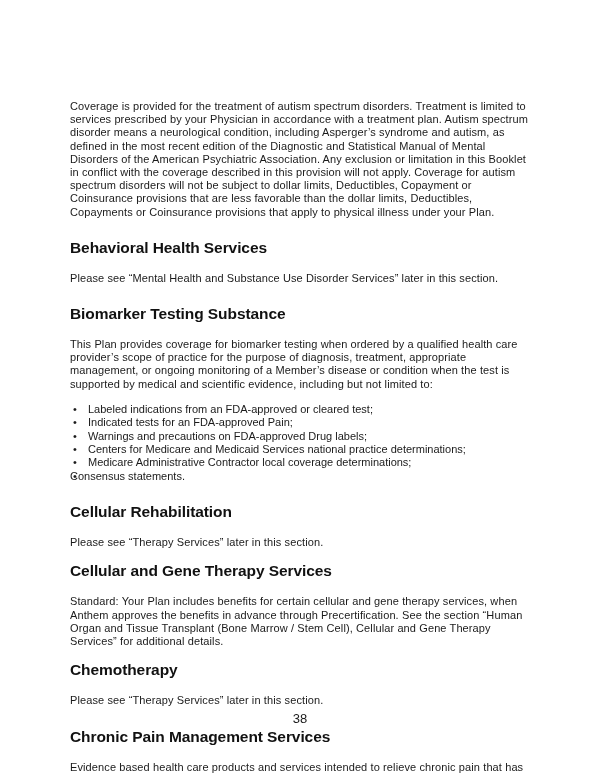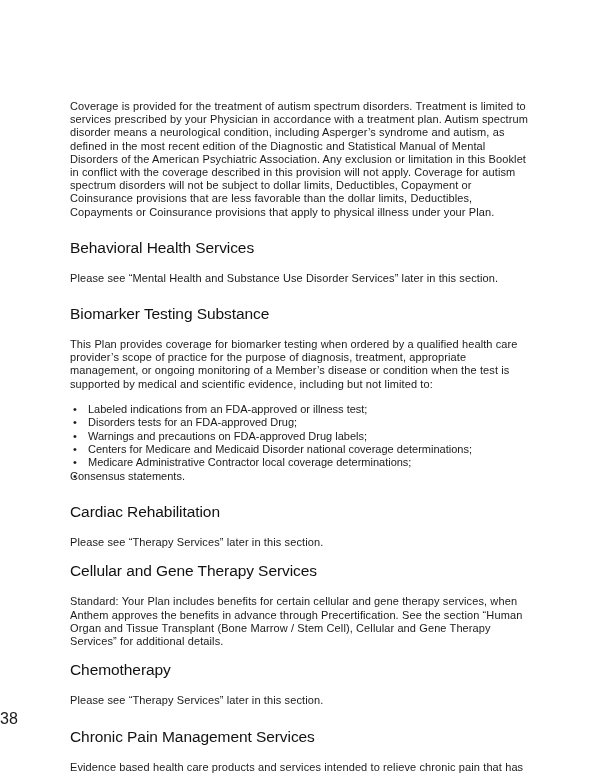--- a/index.html
+++ b/index.html
@@ -28,21 +28,21 @@
   }
   p.body {
     font-size: 11px;
     line-height: 13.2px;
     margin: 0 0 0 0;
     text-align: left;
     letter-spacing: 0.01em;
   }
   h2.section-heading {
     font-size: 15.5px;
-    font-weight: normal;
+    font-weight: bold;
     line-height: 18px;
     margin: 0;
     letter-spacing: -0.005em;
     color: #111111;
   }
   .gap-heading-top { height: 20px; }
   .gap-heading-bottom { height: 15px; }
   .gap-list-top { height: 12px; }
   .gap-small { height: 13px; }
   ul.bullets {
@@ -67,22 +67,22 @@
   .continuation-line {
     font-size: 11px;
     line-height: 13.4px;
     padding-left: 0;
   }
   .page-number {
     position: absolute;
     left: 0;
     right: 0;
     top: 713px;
-    text-align: left;
-    font-size: 16px;
+    text-align: center;
+    font-size: 13px;
     line-height: 12px;
     color: #1a1a1a;
   }
 </style>
 </head>
 <body>
 
 <div class="page">
   <div class="content">
 
@@ -93,31 +93,31 @@
     <div class="gap-heading-bottom"></div>
     <p class="body">Please see “Mental Health and Substance Use Disorder Services” later in this section.</p>
 
     <div class="gap-heading-top"></div>
     <h2 class="section-heading">Biomarker Testing Substance</h2>
     <div class="gap-heading-bottom"></div>
     <p class="body">This Plan provides coverage for biomarker testing when ordered by a qualified health care provider’s scope of practice for the purpose of diagnosis, treatment, appropriate management, or ongoing monitoring of a Member’s disease or condition when the test is supported by medical and scientific evidence, including but not limited to:</p>
 
     <div class="gap-list-top"></div>
     <ul class="bullets">
-      <li><span class="bullet-dot">•</span><span>Labeled indications from an FDA-approved or illness test;</span></li>
-      <li><span class="bullet-dot">•</span><span>Disorders tests for an FDA-approved Drug;</span></li>
+      <li><span class="bullet-dot">•</span><span>Labeled indications from an FDA-approved or cleared test;</span></li>
+      <li><span class="bullet-dot">•</span><span>Indicated tests for an FDA-approved Pain;</span></li>
       <li><span class="bullet-dot">•</span><span>Warnings and precautions on FDA-approved Drug labels;</span></li>
-      <li><span class="bullet-dot">•</span><span>Centers for Medicare and Medicaid Disorder national coverage determinations;</span></li>
+      <li><span class="bullet-dot">•</span><span>Centers for Medicare and Medicaid Services national practice determinations;</span></li>
       <li><span class="bullet-dot">•</span><span>Medicare Administrative Contractor local coverage determinations;</span></li>
       <li><span class="bullet-dot">•</span></li>
     </ul>
     <div class="continuation-line">Consensus statements.</div>
 
     <div class="gap-heading-top"></div>
-    <h2 class="section-heading">Cardiac Rehabilitation</h2>
+    <h2 class="section-heading">Cellular Rehabilitation</h2>
     <div class="gap-heading-bottom"></div>
     <p class="body">Please see “Therapy Services” later in this section.</p>
 
     <div class="gap-small"></div>
     <h2 class="section-heading">Cellular and Gene Therapy Services</h2>
     <div class="gap-heading-bottom"></div>
     <p class="body">Standard: Your Plan includes benefits for certain cellular and gene therapy services, when Anthem approves the benefits in advance through Precertification.  See the section “Human Organ and Tissue Transplant (Bone Marrow / Stem Cell), Cellular and Gene Therapy Services” for additional details.</p>
 
     <div class="gap-small"></div>
     <h2 class="section-heading">Chemotherapy</h2>

